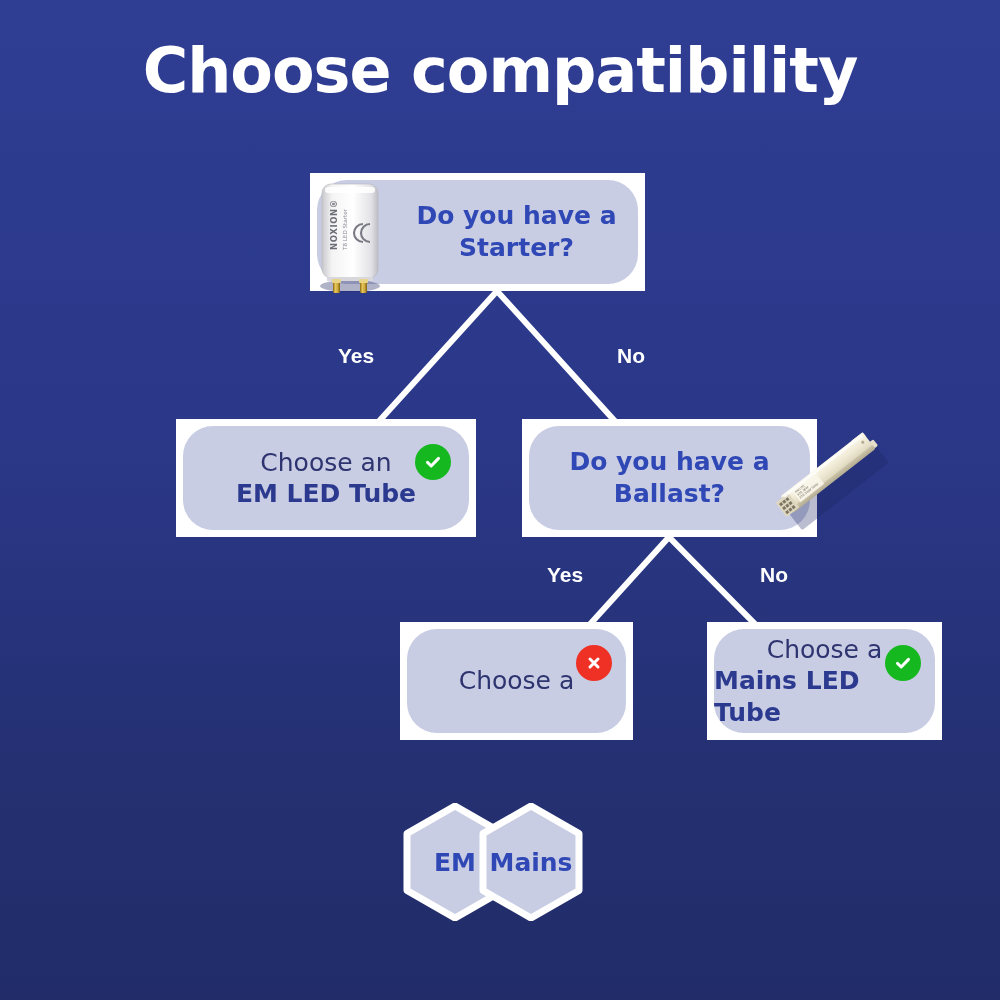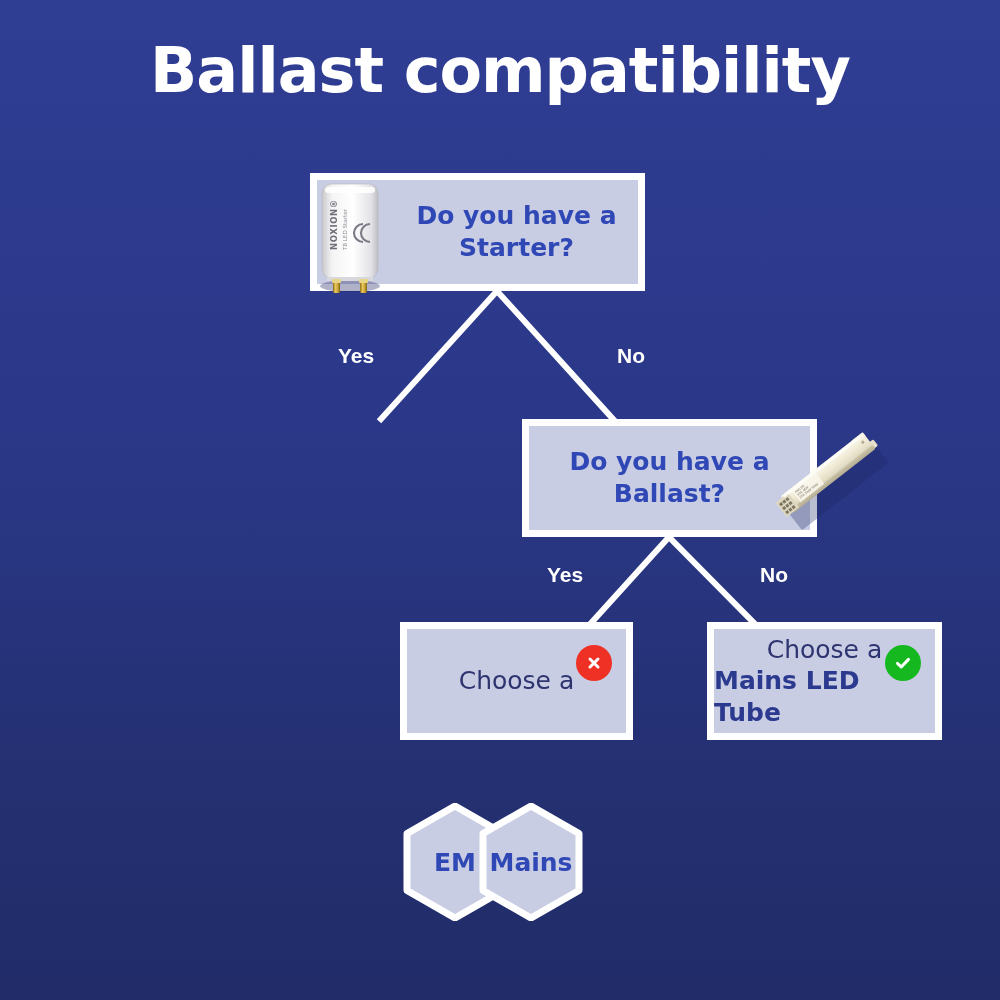--- a/index.html
+++ b/index.html
@@ -47,20 +47,21 @@
     padding:7px;
   }
   .node .fill{
     width:100%; height:100%;
     background:#c9cde4;
     display:flex;
     flex-direction:column;
     align-items:center;
     justify-content:center;
     position:relative;
+    border-radius:30px;
   }
   .node .line1{
     color:#2e3470;
     font-size:25px;
     font-weight:normal;
     line-height:1.25;
     font-family:"DejaVu Sans", sans-serif;
   }
   .node .line2{
     color:#2b3a8f;
@@ -166,21 +167,21 @@
         <stop offset="45%" stop-color="#000" stop-opacity="0.25"></stop>
         <stop offset="100%" stop-color="#000" stop-opacity="1"></stop>
       </linearGradient>
       <mask id="hexmask">
         <rect width="1000" height="1000" fill="url(#hexfade)"></rect>
       </mask>
     </defs>
     <rect width="1000" height="1000" fill="url(#hexpat)" mask="url(#hexmask)"></rect>
   </svg>
 
-  <div id="title">Ballast compatibility</div>
+  <div id="title">Choose compatibility</div>
 
   <svg id="connectors" viewBox="0 0 1000 1000">
     <g stroke="#ffffff" stroke-width="6" fill="none" stroke-linecap="square">
 
       <line x1="497" y1="291" x2="381" y2="419"></line>
 
       <line x1="497" y1="291" x2="613" y2="419"></line>
 
       <line x1="669" y1="537" x2="592" y2="622"></line>
 
@@ -234,20 +235,31 @@
       <rect x="20" y="101" width="7" height="14" rx="1.5" fill="url(#pinGrad)"></rect>
       <rect x="47" y="101" width="7" height="14" rx="1.5" fill="url(#pinGrad)"></rect>
       <rect x="19" y="101" width="9" height="4" rx="1" fill="#e8d487"></rect>
       <rect x="46" y="101" width="9" height="4" rx="1" fill="#e8d487"></rect>
     </g>
   </svg>
 
   <div class="edge-label" id="lbl-yes-1">Yes</div>
   <div class="edge-label" id="lbl-no-1">No</div>
 
+  <div class="node" id="node-em">
+    <div class="fill">
+      <div class="line1">Choose an</div>
+      <div class="line2">EM LED Tube</div>
+      <div class="badge ok" id="badge-em">
+        <svg width="20" height="20" viewBox="0 0 20 20">
+          <path d="M4.5 10.4 L8.2 14 L15.5 6.4" fill="none" stroke="#ffffff" stroke-width="3" stroke-linecap="round" stroke-linejoin="round"></path>
+        </svg>
+      </div>
+    </div>
+  </div>
 
   <div class="node" id="node-ballast">
     <div class="fill">
       <div class="question">
         <span>Do you have a</span><br>
         <span>Ballast?</span>
       </div>
     </div>
   </div>
 

